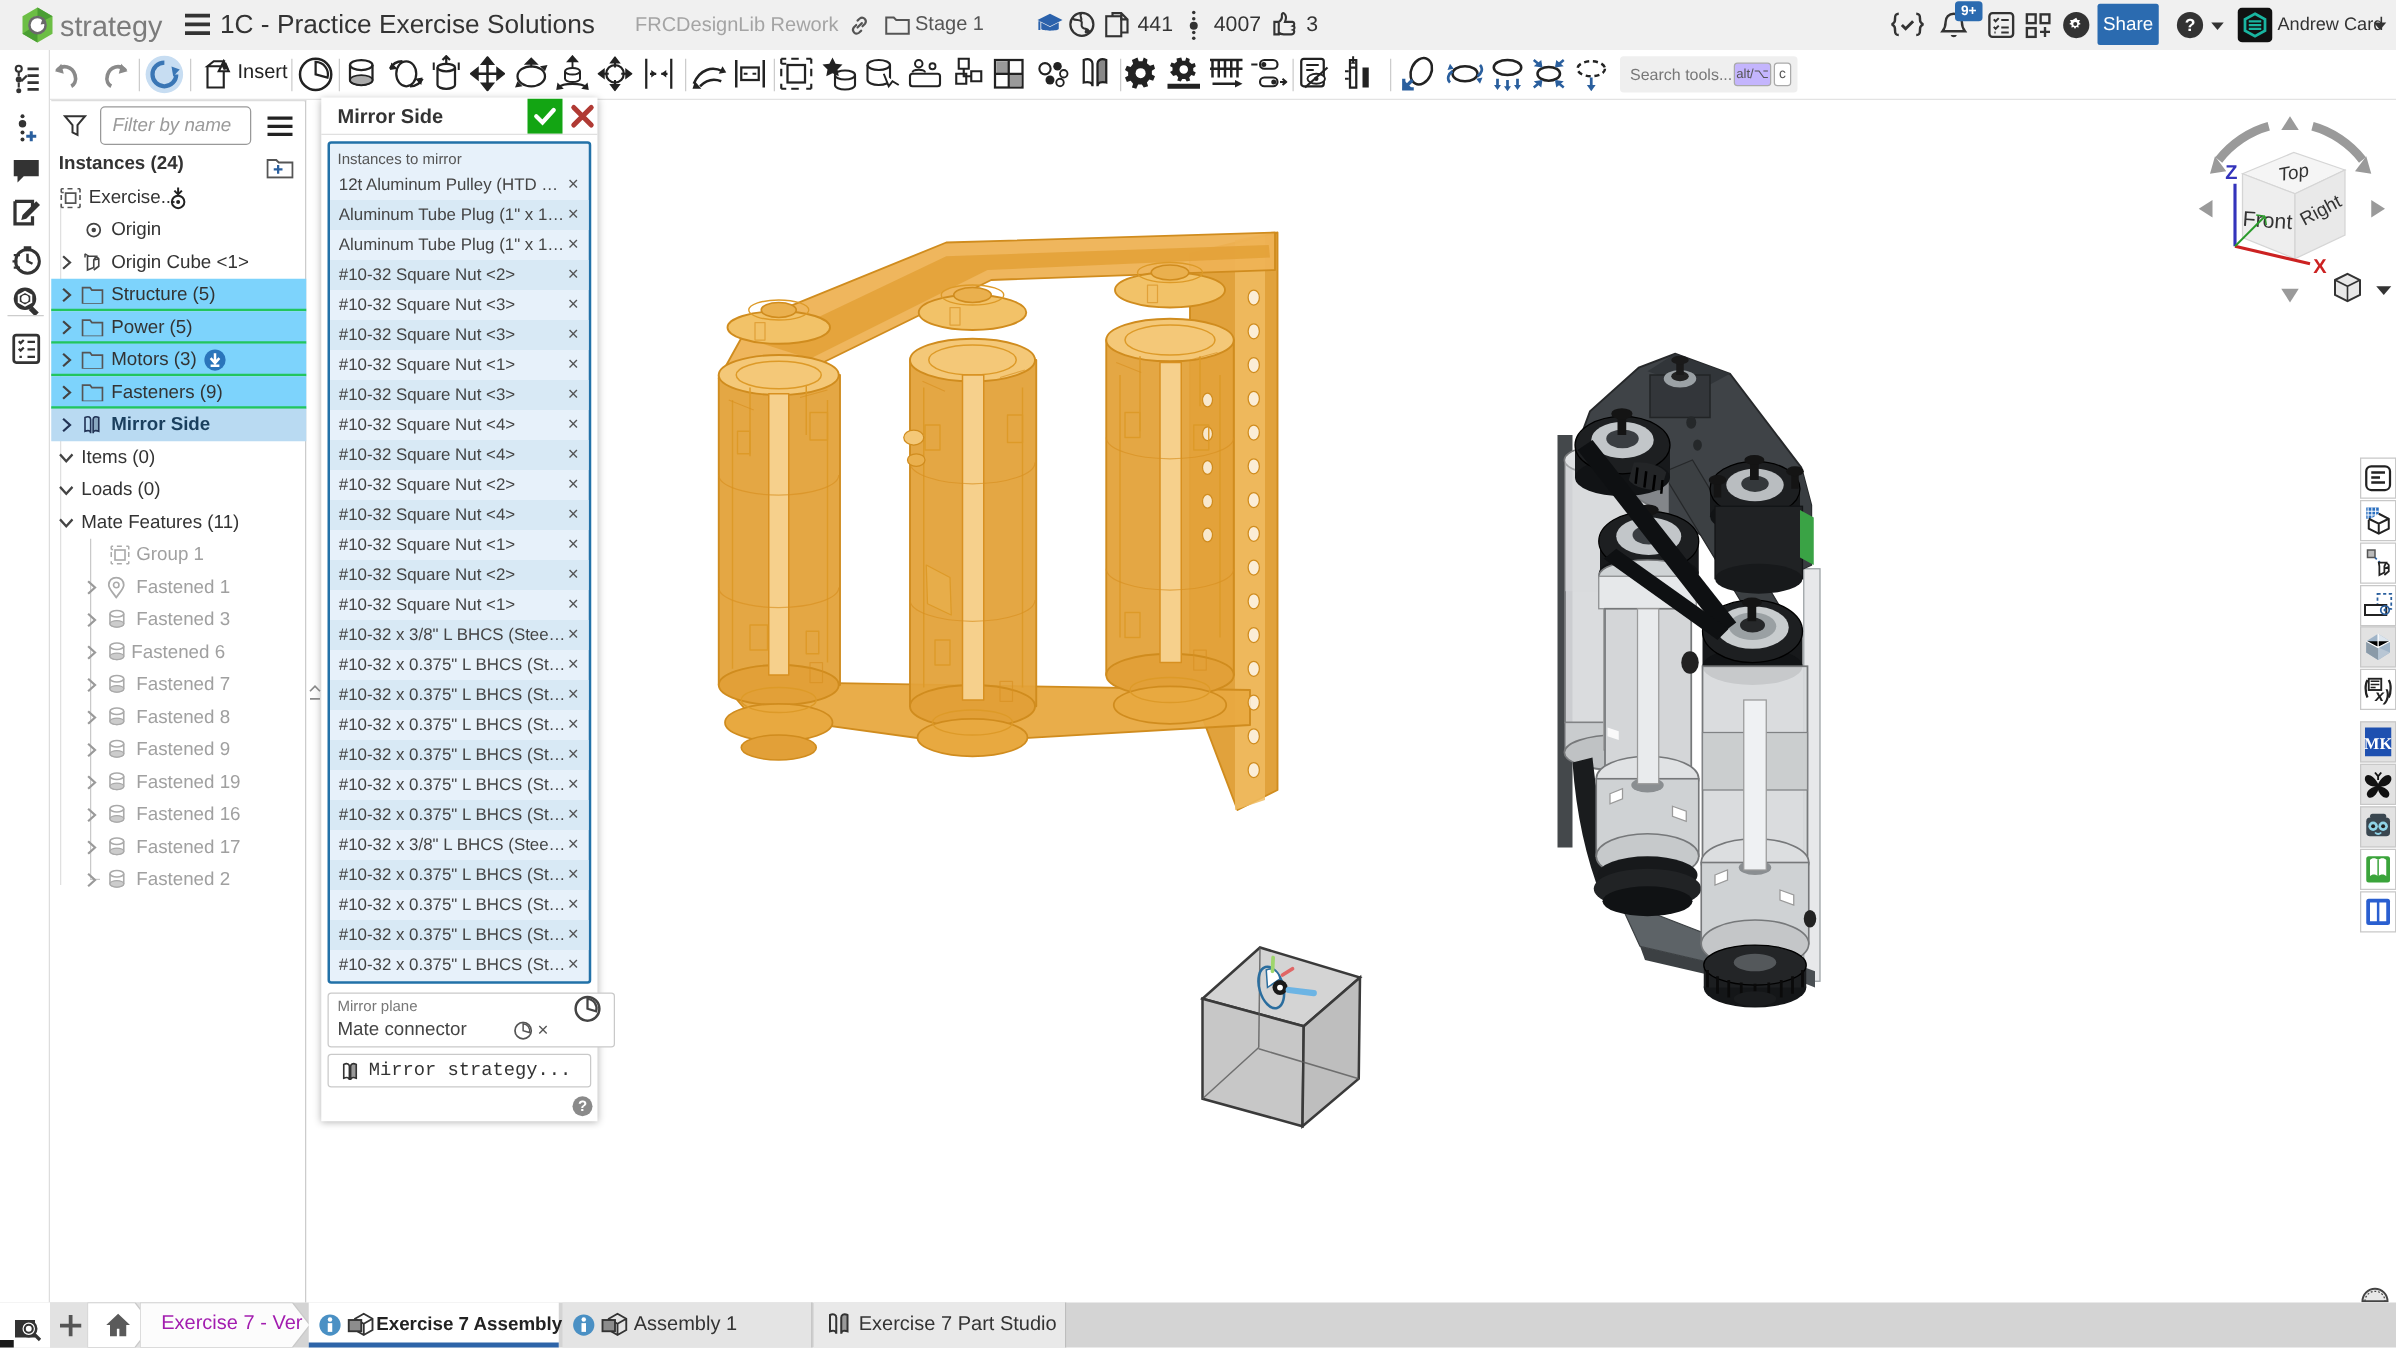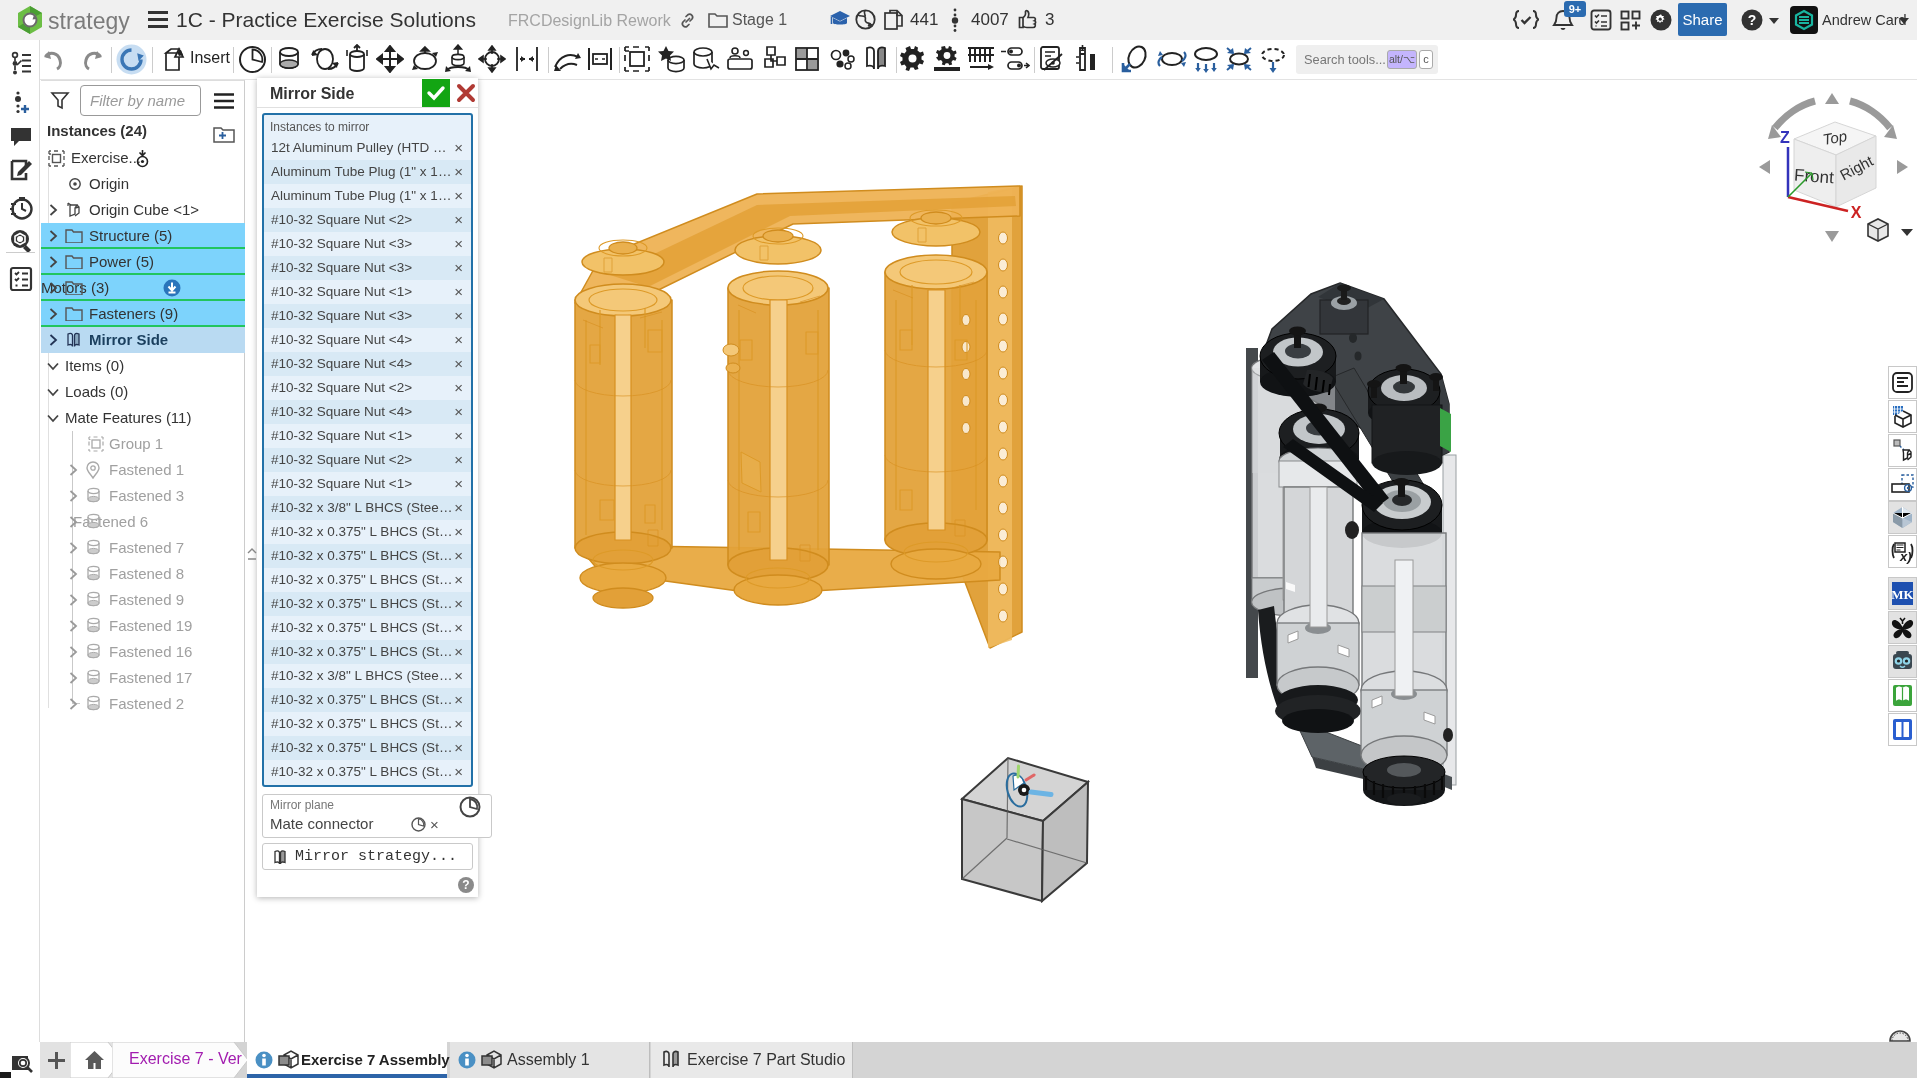--- a/index.html
+++ b/index.html
@@ -723,21 +723,21 @@
       </svg>
    <span style="margin-left:48px">Power (5)</span>
  </div>
  <div class="trow gray" style="top:194px">
    <svg class="chev" style="left:6px" viewBox="0 0 12 12">
         <path d="M3.5 1 L9 6 L3.5 11" fill="none" stroke="#444" stroke-width="1.8"></path>
       </svg>
    <svg class="abs" style="left:24px;top:5px" width="18" height="15" viewBox="0 0 18 15">
         <path d="M1 2 h6 l1.5 2 H17 v11 H1 Z" fill="none" stroke="#555" stroke-width="1.4"></path>
       </svg>
-   <span style="">Motors (3)</span>
+   <span style="margin-left:48px">Motors (3)</span>
    <svg class="abs" style="left:122px;top:4px" width="18" height="18" viewBox="0 0 18 18">
         <circle cx="9" cy="9" r="8.5" fill="#2a75bb"></circle>
         <path d="M9 3.5 v7 M5.5 7.5 L9 11.5 L12.5 7.5 M5.5 13.5 h7" stroke="#fff" stroke-width="2" fill="none"></path>
       </svg>
  </div>
  <div class="trow gray" style="top:220px">
    <svg class="chev" style="left:6px" viewBox="0 0 12 12">
         <path d="M3.5 1 L9 6 L3.5 11" fill="none" stroke="#444" stroke-width="1.8"></path>
       </svg>
    <svg class="abs" style="left:24px;top:5px" width="18" height="15" viewBox="0 0 18 15">
@@ -803,21 +803,21 @@
  </div>
  <div class="trow dim" style="top:428px">
    <svg class="chev" style="left:26px" viewBox="0 0 12 12">
         <path d="M3.5 1 L9 6 L3.5 11" fill="none" stroke="#9a9a9a" stroke-width="1.8"></path>
       </svg>
    <svg class="abs" style="left:45px;top:4px" width="15" height="17" viewBox="0 0 15 17">
         <ellipse cx="7.5" cy="4" rx="5.5" ry="2.6" fill="none" stroke="#aaa" stroke-width="1.3"></ellipse>
         <path d="M2 4 v8 a5.5 2.6 0 0 0 11 0 V4" fill="none" stroke="#aaa" stroke-width="1.3"></path>
         <ellipse cx="7.5" cy="12" rx="5.5" ry="2.6" fill="#ccc" stroke="#aaa" stroke-width="1"></ellipse>
       </svg>
-   <span style="margin-left:32px">Fastened 6</span>
+   <span style="margin-left:64px">Fastened 6</span>
  </div>
  <div class="trow dim" style="top:454px">
    <svg class="chev" style="left:26px" viewBox="0 0 12 12">
         <path d="M3.5 1 L9 6 L3.5 11" fill="none" stroke="#9a9a9a" stroke-width="1.8"></path>
       </svg>
    <svg class="abs" style="left:45px;top:4px" width="15" height="17" viewBox="0 0 15 17">
         <ellipse cx="7.5" cy="4" rx="5.5" ry="2.6" fill="none" stroke="#aaa" stroke-width="1.3"></ellipse>
         <path d="M2 4 v8 a5.5 2.6 0 0 0 11 0 V4" fill="none" stroke="#aaa" stroke-width="1.3"></path>
         <ellipse cx="7.5" cy="12" rx="5.5" ry="2.6" fill="#ccc" stroke="#aaa" stroke-width="1"></ellipse>
       </svg>

